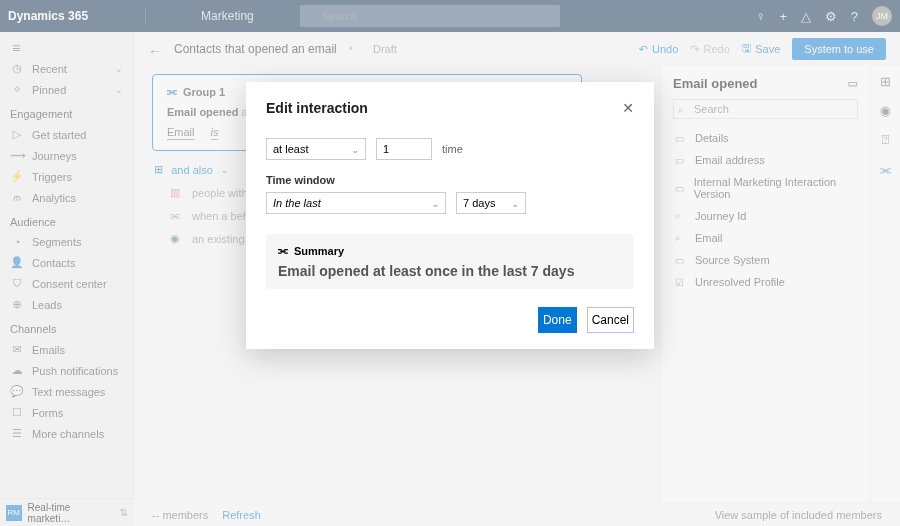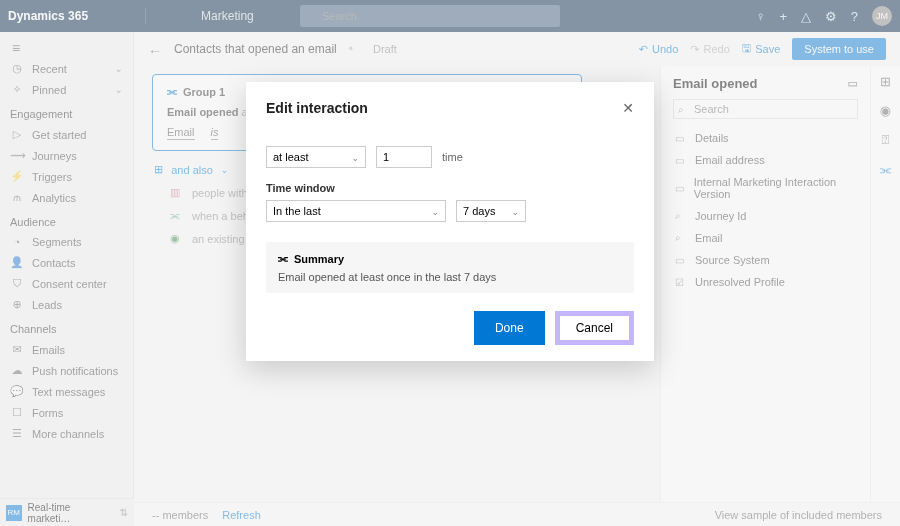--- a/index.html
+++ b/index.html
@@ -59,36 +59,36 @@
 
 .rail { width:30px; background:#fff; border-left:1px solid #eee; display:flex; flex-direction:column; align-items:center; padding-top:8px; gap:14px; color:#666; font-size:13px; }
 .rail .railic { cursor:pointer; }
 
 .footer { position:absolute; bottom:0; left:134px; right:0; height:24px; background:#fafafa; border-top:1px solid #eee; display:flex; align-items:center; padding:0 18px; font-size:11px; color:#666; }
 .footer .refresh { color:#0078d4; margin-left:14px; cursor:pointer; }
 .footer .right { margin-left:auto; }
 
 .overlay { position:absolute; inset:0; background:rgba(240,240,240,.55); display:flex; align-items:flex-start; justify-content:center; padding-top:82px; }
 .modal { width:408px; background:#fff; box-shadow:0 8px 28px rgba(0,0,0,.18); padding:18px 20px 16px; font-size:12px; }
-.modal .mhead { display:flex; align-items:center; margin-bottom:30px; }
+.modal .mhead { display:flex; align-items:center; margin-bottom:22px; }
 .modal h2 { font-size:14px; font-weight:600; color:#222; }
 .modal .close { margin-left:auto; cursor:pointer; color:#666; font-size:14px; }
 .modal .lbl { font-size:11px; font-weight:600; color:#333; margin-bottom:6px; margin-top:4px; }
 .modal .row { display:flex; align-items:center; gap:10px; margin-bottom:14px; }
 .modal .sel, .modal .num { border:1px solid #ccc; font-size:11px; padding:4px 6px; background:#fff; }
 .modal .sel { width:100px; display:flex; justify-content:space-between; align-items:flex-end; cursor:pointer; }
-.modal .sel.wide { width:180px; }
+.modal .sel.wide { width:180px;font-style:italic; }
 .modal .sel .chv { color:#888; font-size:9px; }
 .modal .num { width:56px; }
 .modal .unit { font-size:11px; color:#666; }
 .modal .summary { background:#f6f6f6; padding:10px 12px; border-radius:2px; margin-top:20px; }
 .modal .summary .shead { font-size:11px; font-weight:600; display:flex; align-items:center; gap:6px; margin-bottom:6px; }
-.modal .summary .sbody { font-size:11px; color:#555; }
+.modal .summary .sbody { font-size:14px; color:#555;font-weight:bold; }
 .modal .mfoot { display:flex; justify-content:flex-end; gap:10px; margin-top:18px; }
-.modal .btn { padding:5px 16px; font-size:12px; border:5px solid #c4b5fd; background:#fff; cursor:pointer; }
+.modal .btn { padding:5px 4px; font-size:12px; border:1px solid #c4b5fd; background:#fff; cursor:pointer; }
 .modal .btn.primary { background:#0078d4; color:#fff; border-color:#0078d4; }
 </style>
 </head>
 <body>
 
 <div class="topbar">
   <span class="brand">Dynamics 365</span>
   <span class="divider"></span>
   <span class="module">Marketing</span>
   <span class="search-icon">⌕</span>

